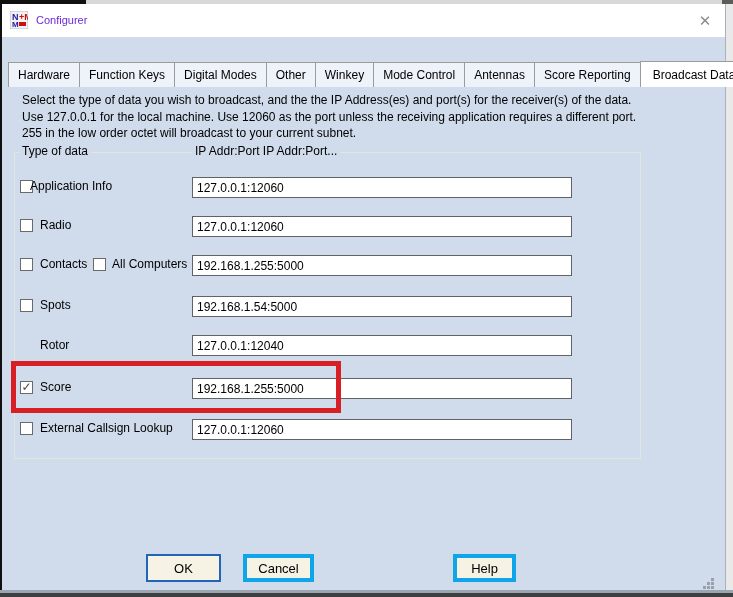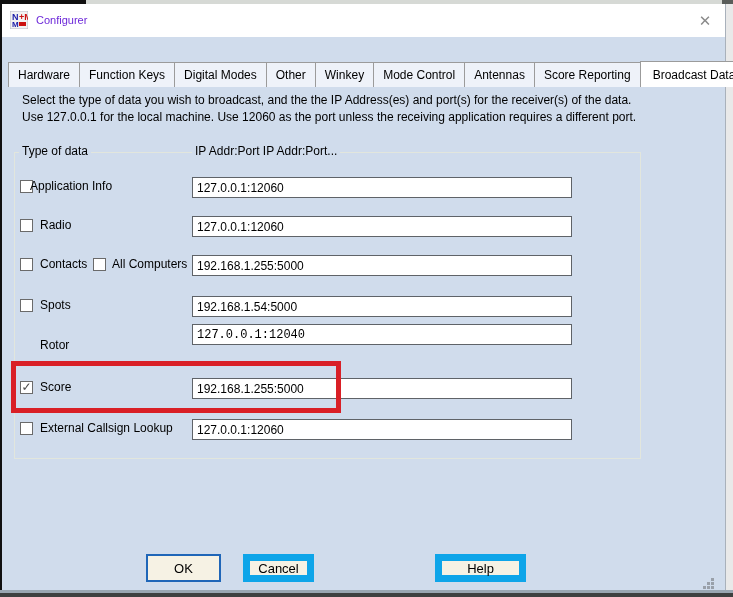--- a/index.html
+++ b/index.html
@@ -59,27 +59,27 @@
     border:1px solid #5f6368;background:#fff;font-family:"Liberation Sans",sans-serif;
     font-size:12px;padding:1px 4px;color:#000;
   }
 
   .red-annotation{
     position:absolute;left:9px;top:357px;width:330px;height:52px;
     border:5px solid #d91f26;box-sizing:border-box;z-index:6;pointer-events:none;
   }
 
   .btn{
-    position:absolute;top:550px;height:28px;background:#f6f2e4;border:7px solid #0ea5e9;
+    position:absolute;top:550px;height:28px;background:#f6f2e4;border:4px solid #0ea5e9;
     display:flex;align-items:center;justify-content:center;font-size:13px;box-sizing:border-box;
     cursor:default;
   }
   .btn-ok{left:144px;width:75px;border:2px solid #1f66b8;}
   .btn-cancel{left:241px;width:71px;}
-  .btn-help{left:433px;width:91px;}
+  .btn-help{left:451px;width:63px;}
 
   .resize-grip{
     position:absolute;left:701px;top:574px;width:3px;height:3px;background:transparent;
     box-shadow:8px 0 0 #99a0a9, 4px 4px 0 #99a0a9, 8px 4px 0 #99a0a9,
                0 8px 0 #99a0a9, 4px 8px 0 #99a0a9, 8px 8px 0 #99a0a9;
   }
 </style>
 </head>
 <body>
 
@@ -116,20 +116,21 @@
       <div class="tab">Mode Control</div>
       <div class="tab">Antennas</div>
       <div class="tab">Score Reporting</div>
       <div class="tab active">Broadcast Data</div>
 
     </div>
 
     <div class="instructions">
       <div>Select the type of data you wish to broadcast, and the the IP Address(es) and port(s) for the receiver(s) of the data.</div>
       <div>Use 127.0.0.1 for the local machine.  Use 12060 as the port unless the receiving application requires a different port.</div>
+      <div>255 in the low order octet will broadcast to your current subnet.</div>
     </div>
 
     <span class="col-header col-type">Type of data</span>
     <span class="col-header col-ip">IP Addr:Port IP Addr:Port...</span>
     <div class="groupbox"></div>
 
     <div class="cb" style="left:18px;top:176px;"></div>
     <span class="row-label" style="left:28px;top:174px;">Application Info</span>
     <input class="ip-input" style="top: 173px;" value="127.0.0.1:12060">
 
@@ -141,21 +142,21 @@
     <span class="row-label" style="left:38px;top:252px;">Contacts</span>
     <div class="cb" style="left:91px;top:254px;"></div>
     <span class="row-label" style="left:110px;top:252px;">All Computers</span>
     <input class="ip-input" style="top: 251px;" value="192.168.1.255:5000">
 
     <div class="cb" style="left:18px;top:295px;"></div>
     <span class="row-label" style="left:38px;top:293px;">Spots</span>
     <input class="ip-input" style="top: 292px;" value="192.168.1.54:5000">
 
     <span class="row-label" style="left:38px;top:333px;">Rotor</span>
-    <input class="ip-input" style="top: 320px; font-family: Liberation Mono, monospace;" value="127.0.0.1:12040">
+    <input class="ip-input" style="top: 331px;" value="127.0.0.1:12040">
 
     <div class="cb" style="left:18px;top:377px;">✓</div>
     <span class="row-label" style="left:38px;top:375px;">Score</span>
     <input class="ip-input" style="top: 374px;" value="192.168.1.255:5000">
 
     <div class="cb" style="left:18px;top:418px;"></div>
     <span class="row-label" style="left:38px;top:416px;">External Callsign Lookup</span>
     <input class="ip-input" style="top: 415px;" value="127.0.0.1:12060">
 
     <div class="red-annotation"></div>

